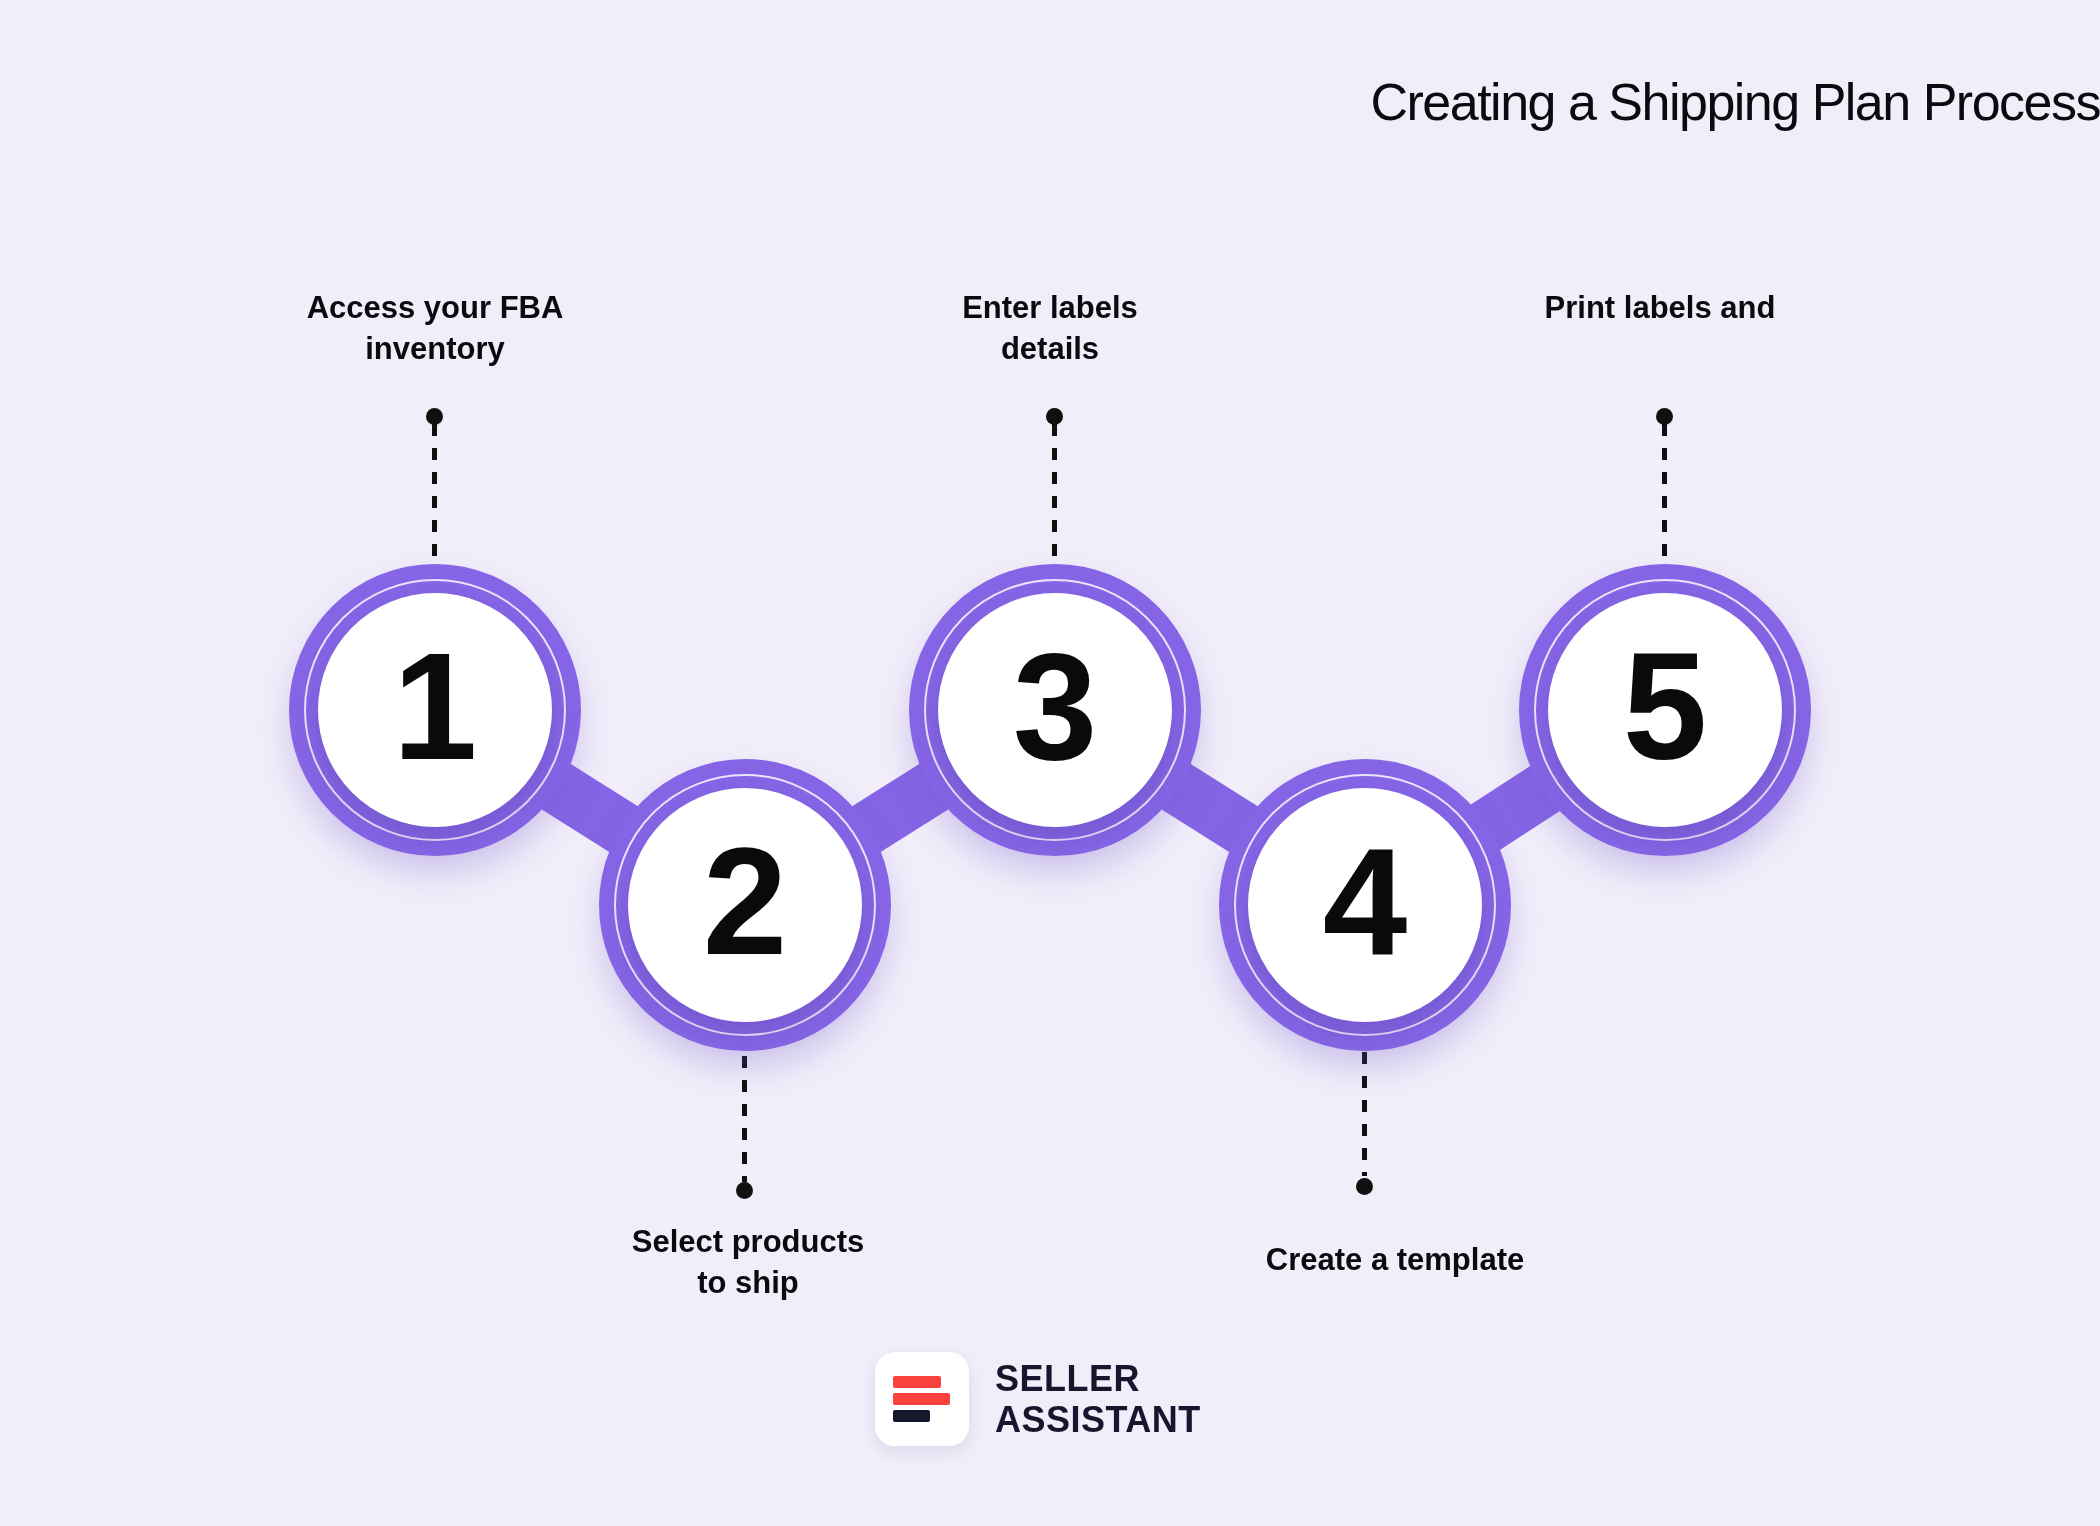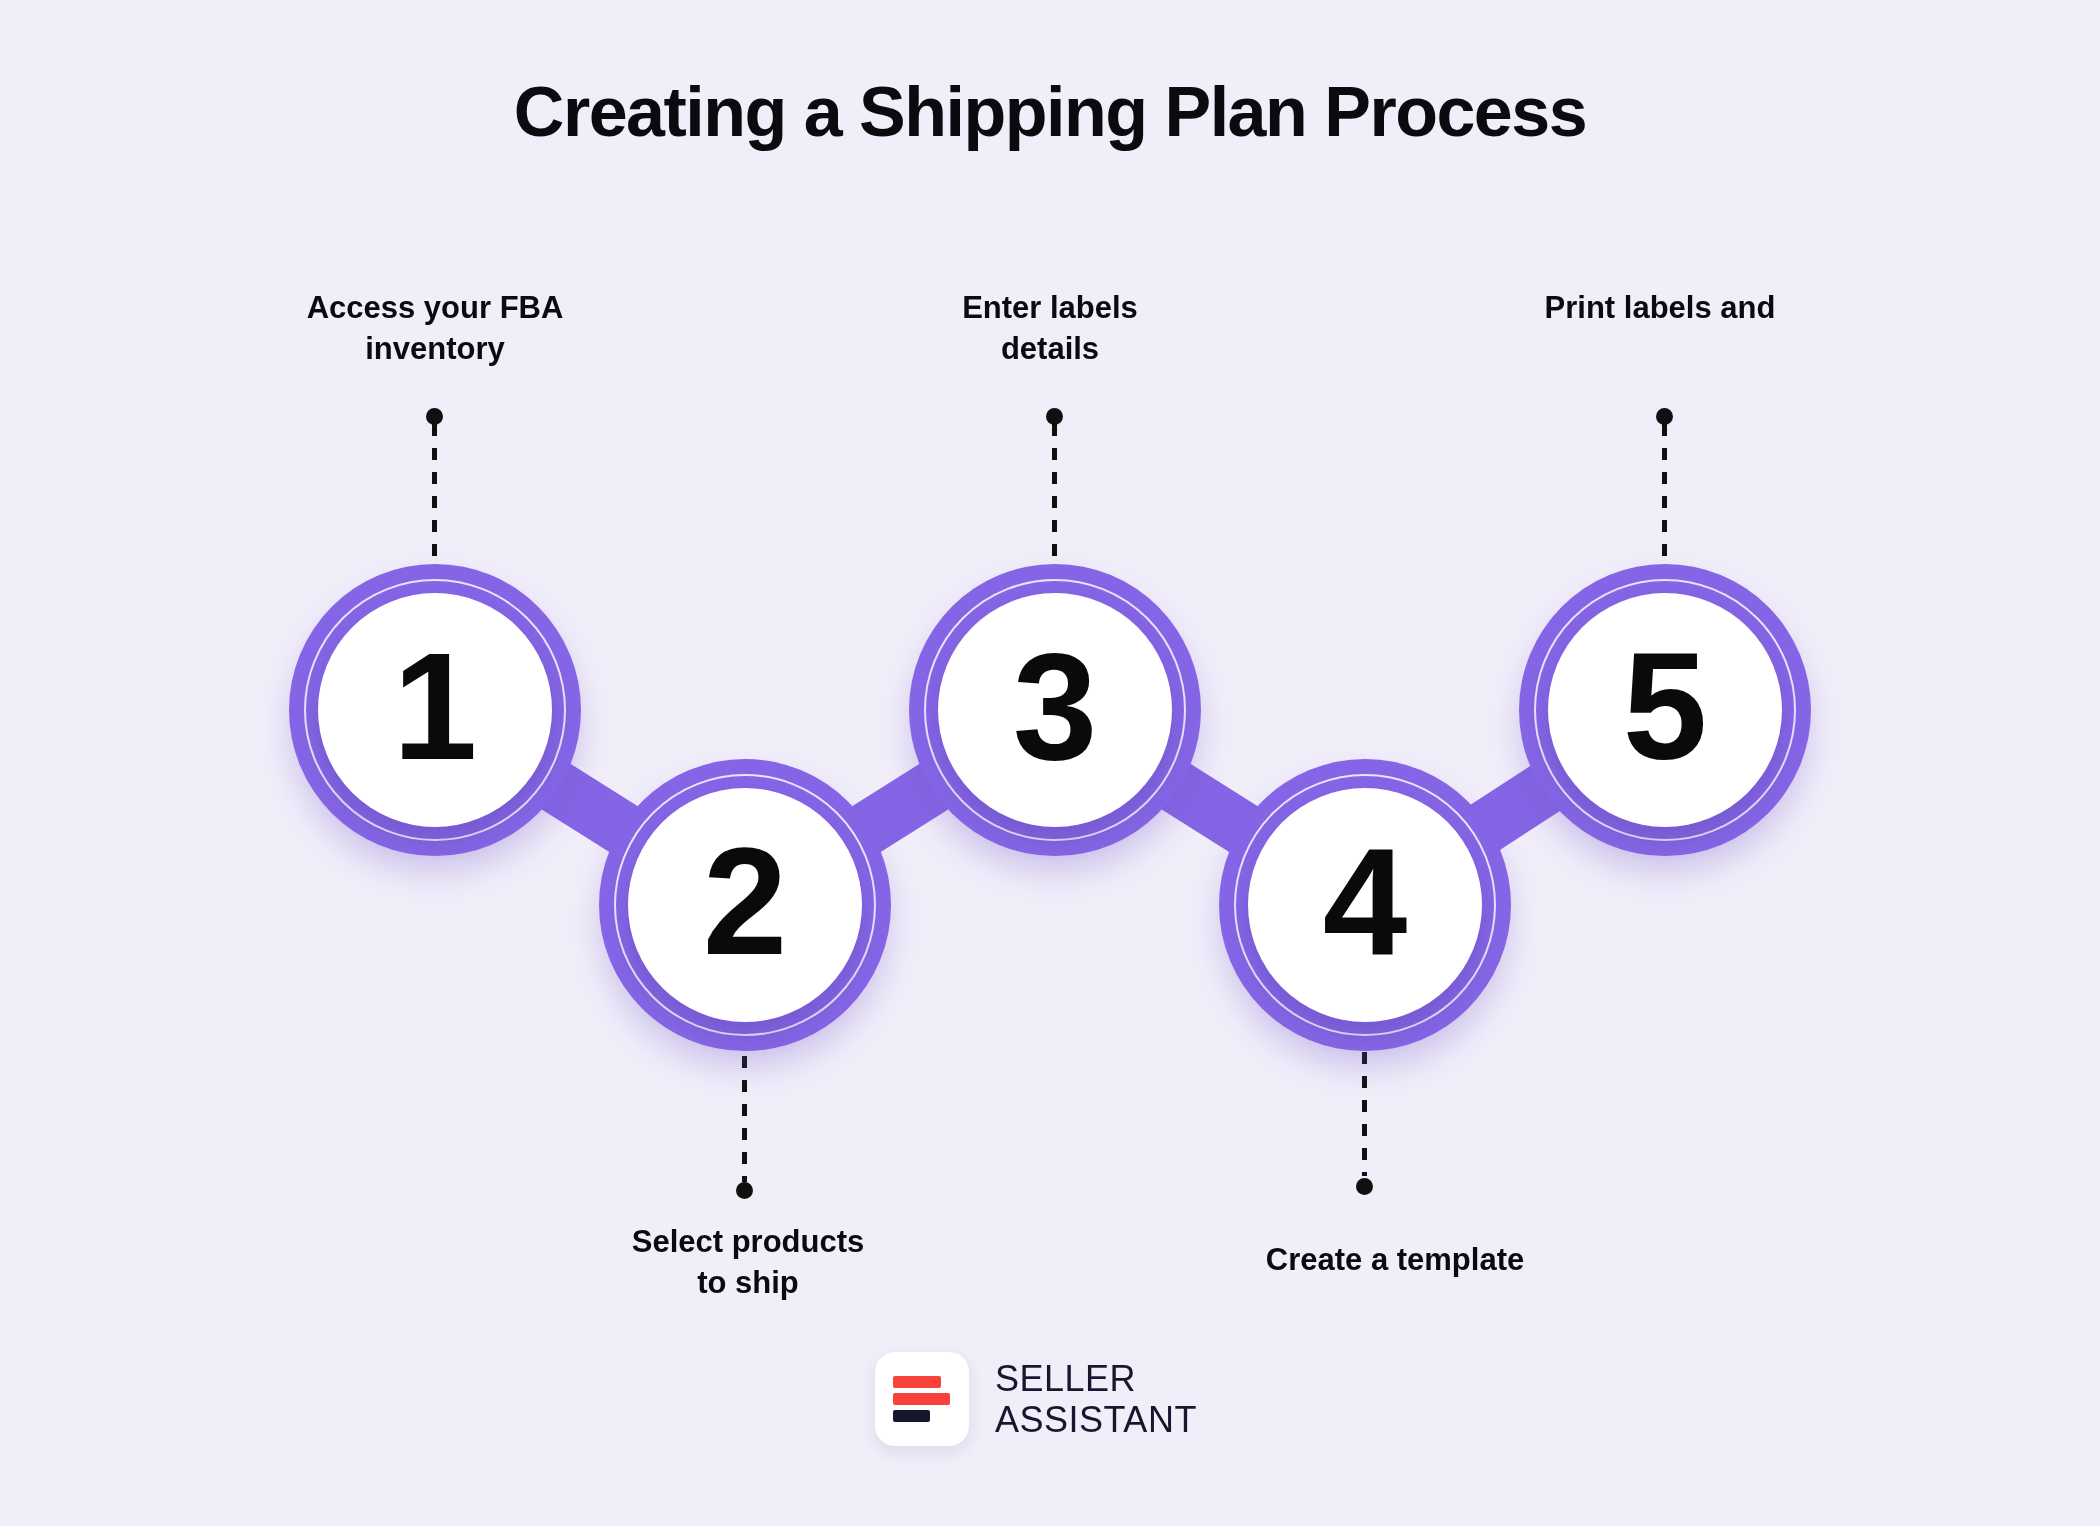--- a/index.html
+++ b/index.html
@@ -13,22 +13,22 @@
   html,body{background:#e8e6f2;}
   .canvas{
     position:relative;
     width:2100px;height:1526px;
     background:var(--bg);
     overflow:hidden;
     font-family:"Liberation Sans", sans-serif;
   }
   .title{
     position:absolute;top:72px;left:0;right:0;
-    text-align:center;
-    font-size:70px;font-weight:700;letter-spacing:-1.5px;
+    text-align:right;
+    font-size:52px;font-weight:400;letter-spacing:-1.5px;
     color:var(--ink);
   }
   
   .step-label{
     position:absolute;width:560px;
     text-align:center;
     font-size:31px;font-weight:700;line-height:1.32;
     color:var(--ink);
   }
   .lbl-1{left:155px;top:288px;}
@@ -97,21 +97,21 @@
   .logo-mark{
     position:relative;width:94px;height:94px;border-radius:20px;
     background:#ffffff;
     box-shadow:0 6px 16px rgba(40,30,90,.10);
   }
   .logo-bar{position:absolute;left:18px;height:12px;border-radius:2px;}
   .bar-1{top:24px;width:48px;background:var(--logo-red);}
   .bar-2{top:41px;width:57px;background:var(--logo-red);}
   .bar-3{top:58px;width:37px;background:var(--logo-navy);}
   .logo-text{
-    font-size:36px;font-weight:400;line-height:1.14;
+    font-size:36px;font-weight:700;line-height:1.14;
     letter-spacing:.5px;color:var(--logo-navy);
   }
 </style>
 </head>
 <body>
 
 <div class="canvas">
 
   <h1 class="title">Creating a Shipping Plan Process</h1>
 

